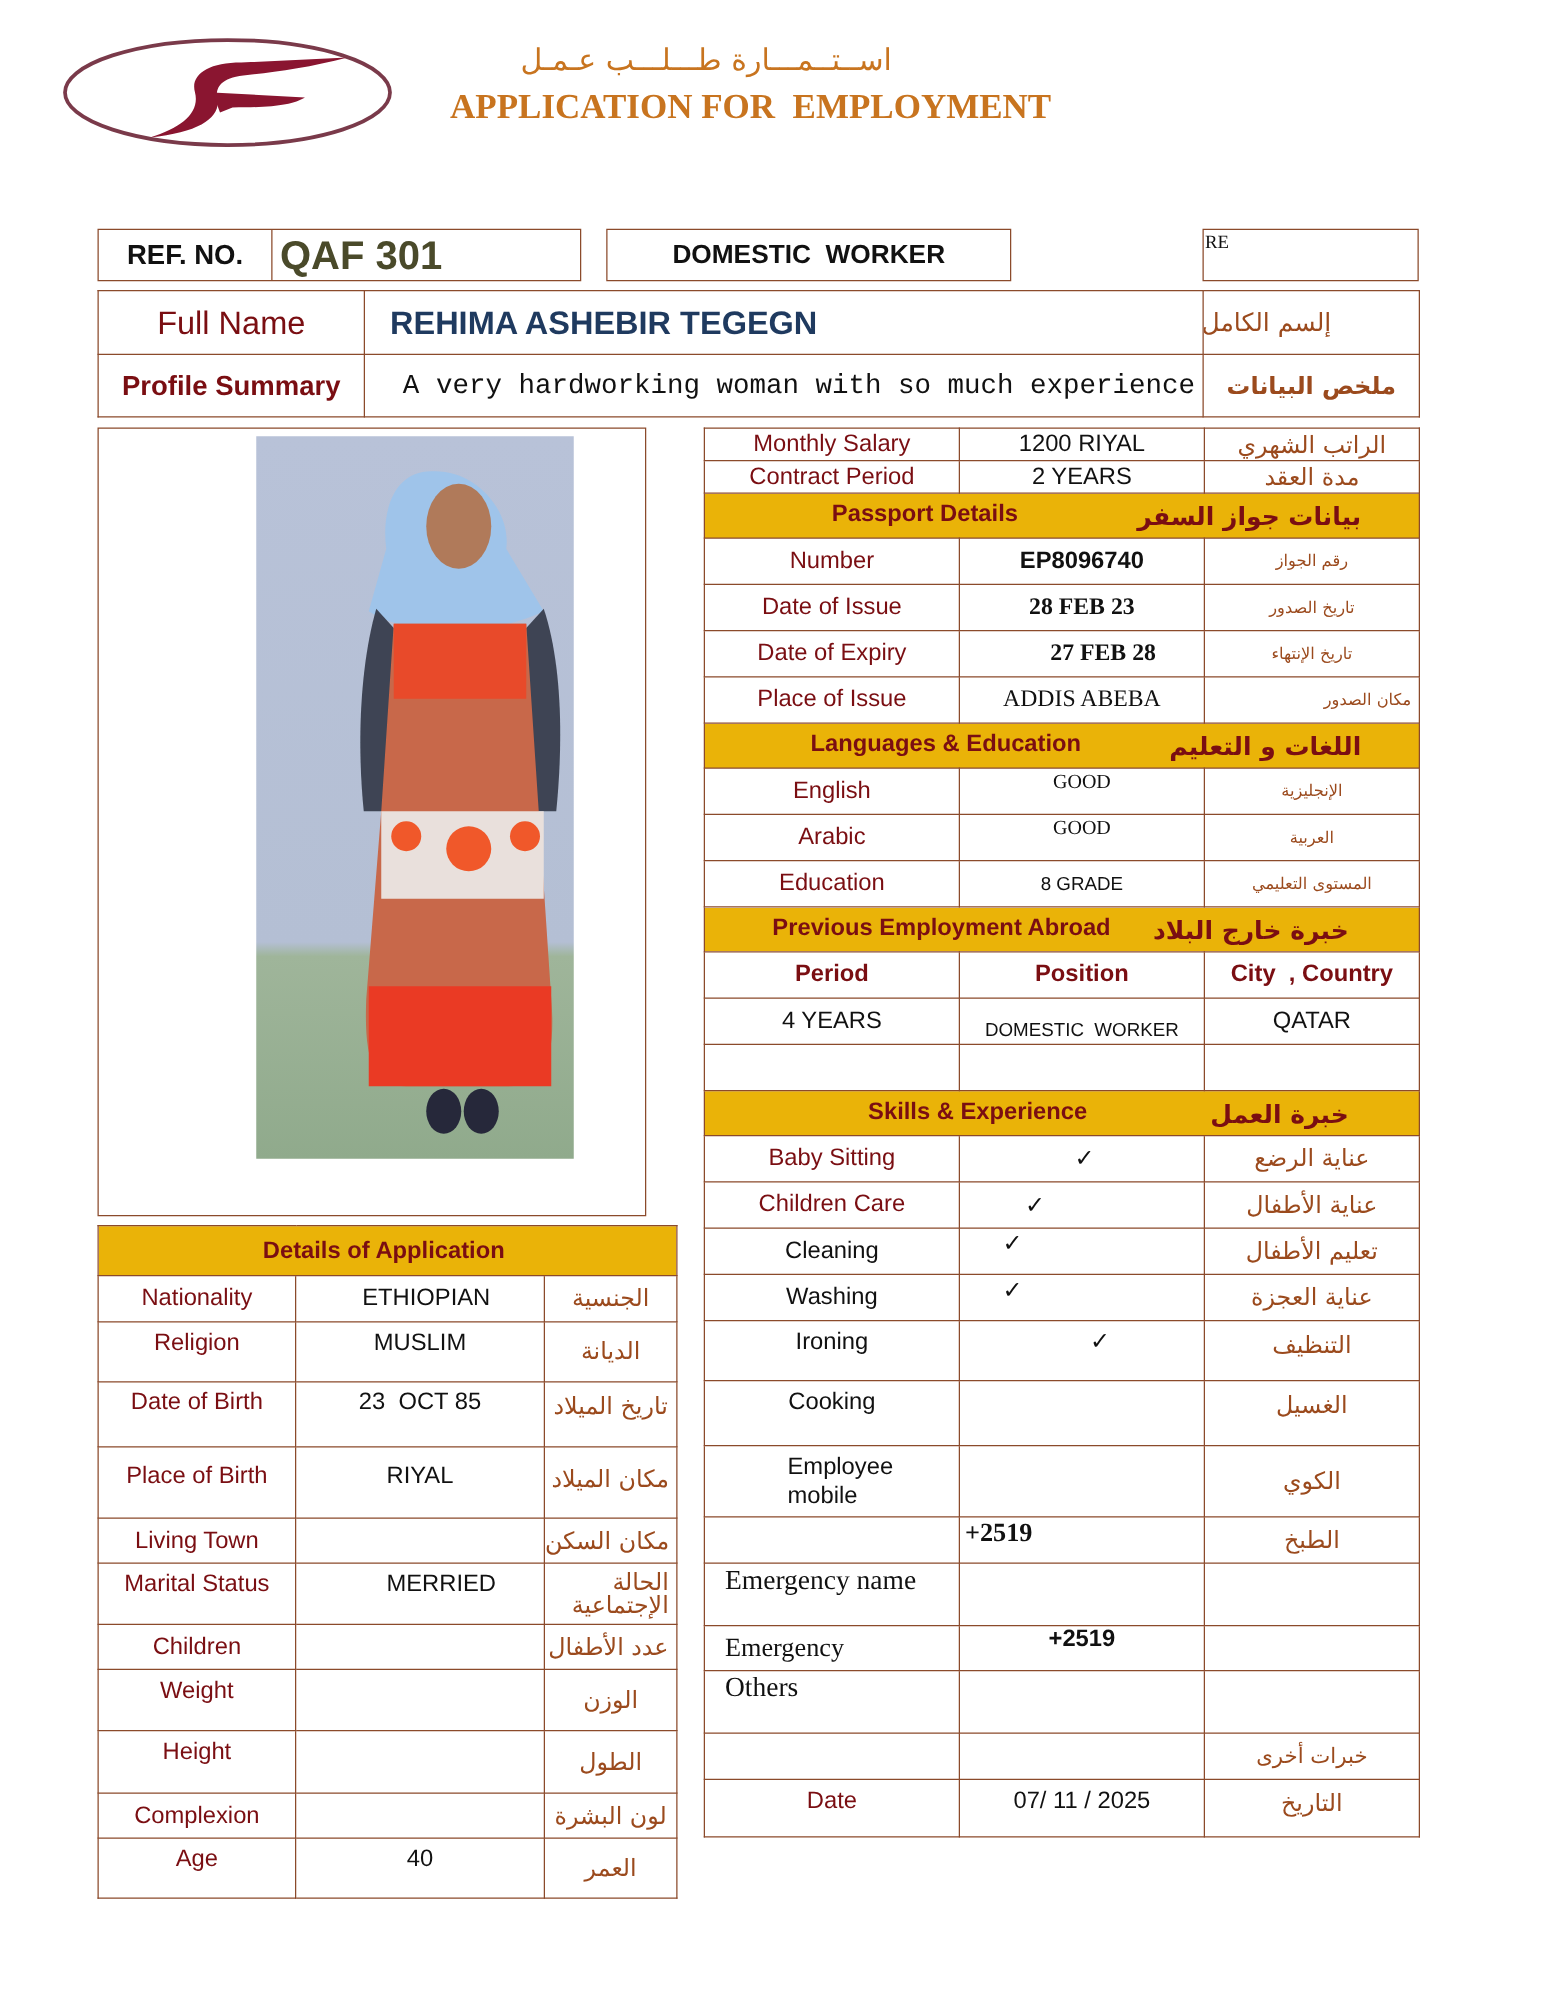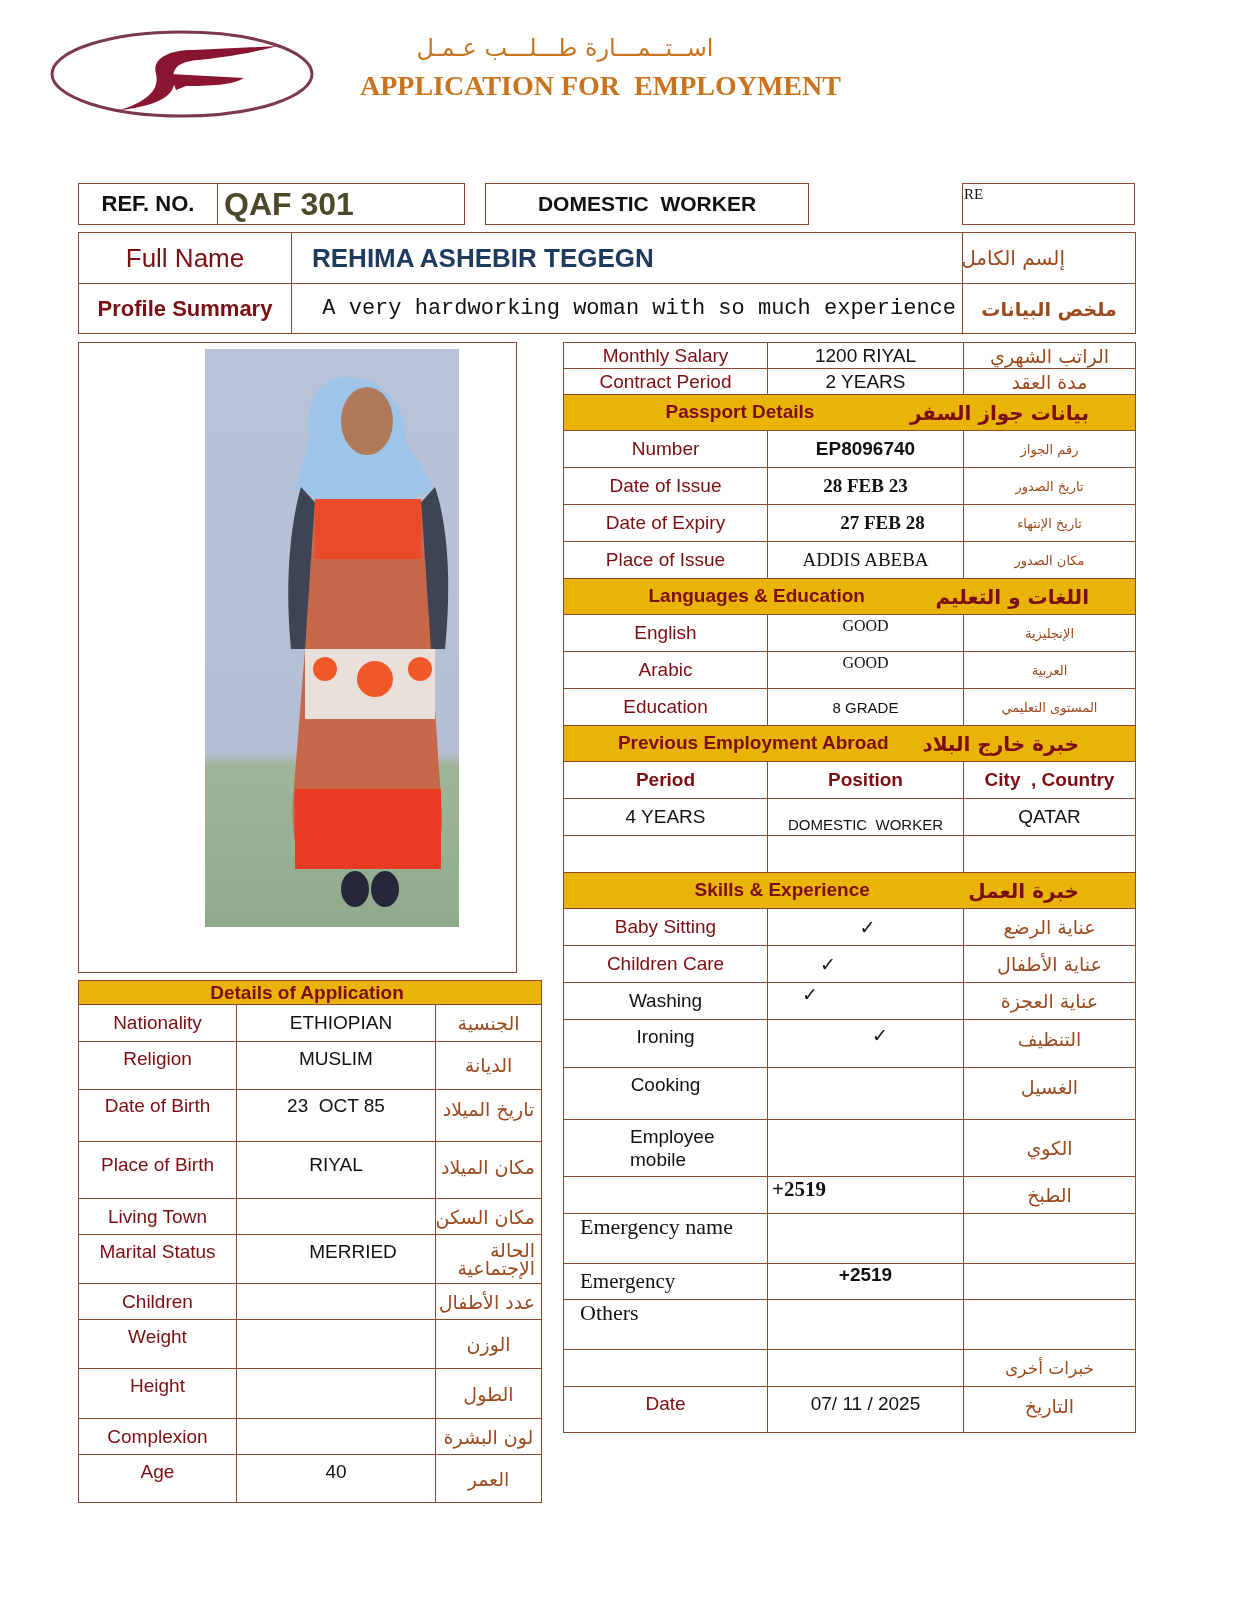--- a/index.html
+++ b/index.html
@@ -111,21 +111,21 @@
     <td class="ar" style="font-size:13px;">تاريخ الصدور</td>
   </tr>
   <tr style="height:37px">
     <td class="lbl">Date of Expiry</td>
     <td class="val serif" style="font-weight:bold;padding-left:40px;">27 FEB 28</td>
     <td class="ar" style="font-size:13px;">تاريخ الإنتهاء</td>
   </tr>
   <tr style="height:37px">
     <td class="lbl">Place of Issue</td>
     <td class="val serif">ADDIS ABEBA</td>
-    <td class="ar" style="font-size:13px;">مكان الصدور</td>
+    <td class="ar" style="font-size:13px;text-align:right;">مكان الصدور</td>
   </tr>
   <tr style="height:36px">
     <td class="band" colspan="3" style="padding-left:14px;"><span>Languages &amp; Education</span><span class="ar2">اللغات و التعليم</span></td>
   </tr>
   <tr style="height:37px">
     <td class="lbl">English</td>
     <td class="val serif" style="font-size:16px;vertical-align:top;padding-top:2px;">GOOD</td>
     <td class="ar" style="font-size:13px;">الإنجليزية</td>
   </tr>
   <tr style="height:37px">
@@ -161,20 +161,25 @@
   </tr>
   <tr style="height:37px">
     <td class="lbl">Baby Sitting</td>
     <td class="check" style="padding-left:10px;">✓</td>
     <td class="ar">عناية الرضع</td>
   </tr>
   <tr style="height:37px">
     <td class="lbl">Children Care</td>
     <td class="check" style="text-align:left;padding-left:52px;">✓</td>
     <td class="ar">عناية الأطفال</td>
+  </tr>
+  <tr style="height:37px">
+    <td class="lbl black">Cleaning</td>
+    <td class="check" style="text-align:left;padding-left:34px;vertical-align:top;">✓</td>
+    <td class="ar">تعليم الأطفال</td>
   </tr>
   <tr style="height:37px">
     <td class="lbl black">Washing</td>
     <td class="check" style="text-align:left;padding-left:34px;vertical-align:top;">✓</td>
     <td class="ar">عناية العجزة</td>
   </tr>
   <tr style="height:48px">
     <td class="lbl black" style="vertical-align:top;padding-top:6px;">Ironing</td>
     <td class="check" style="text-align:left;padding-left:104px;vertical-align:top;padding-top:4px;">✓</td>
     <td class="ar" style="vertical-align:top;padding-top:8px;">التنظيف</td>
@@ -222,21 +227,21 @@
 </tbody>
   </table>
 
 <table class="grid" style="left:78px;top:980px;width:463px;">
   <colgroup>
       <col style="width:158px">
       <col style="width:199px">
       <col style="width:106px">
     </colgroup>
   <tbody>
-      <tr style="height:24px">
+      <tr style="height:40px">
     <td class="band" colspan="3" style="text-align:center;padding-left:0;">Details of Application</td>
   </tr>
   <tr style="height:37px">
     <td class="lbl">Nationality</td>
     <td class="val" style="padding-left:16px;">ETHIOPIAN</td>
     <td class="ar">الجنسية</td>
   </tr>
   <tr style="height:48px">
     <td class="lbl" style="vertical-align:top;padding-top:6px;">Religion</td>
     <td class="val" style="vertical-align:top;padding-top:6px;">MUSLIM</td>

